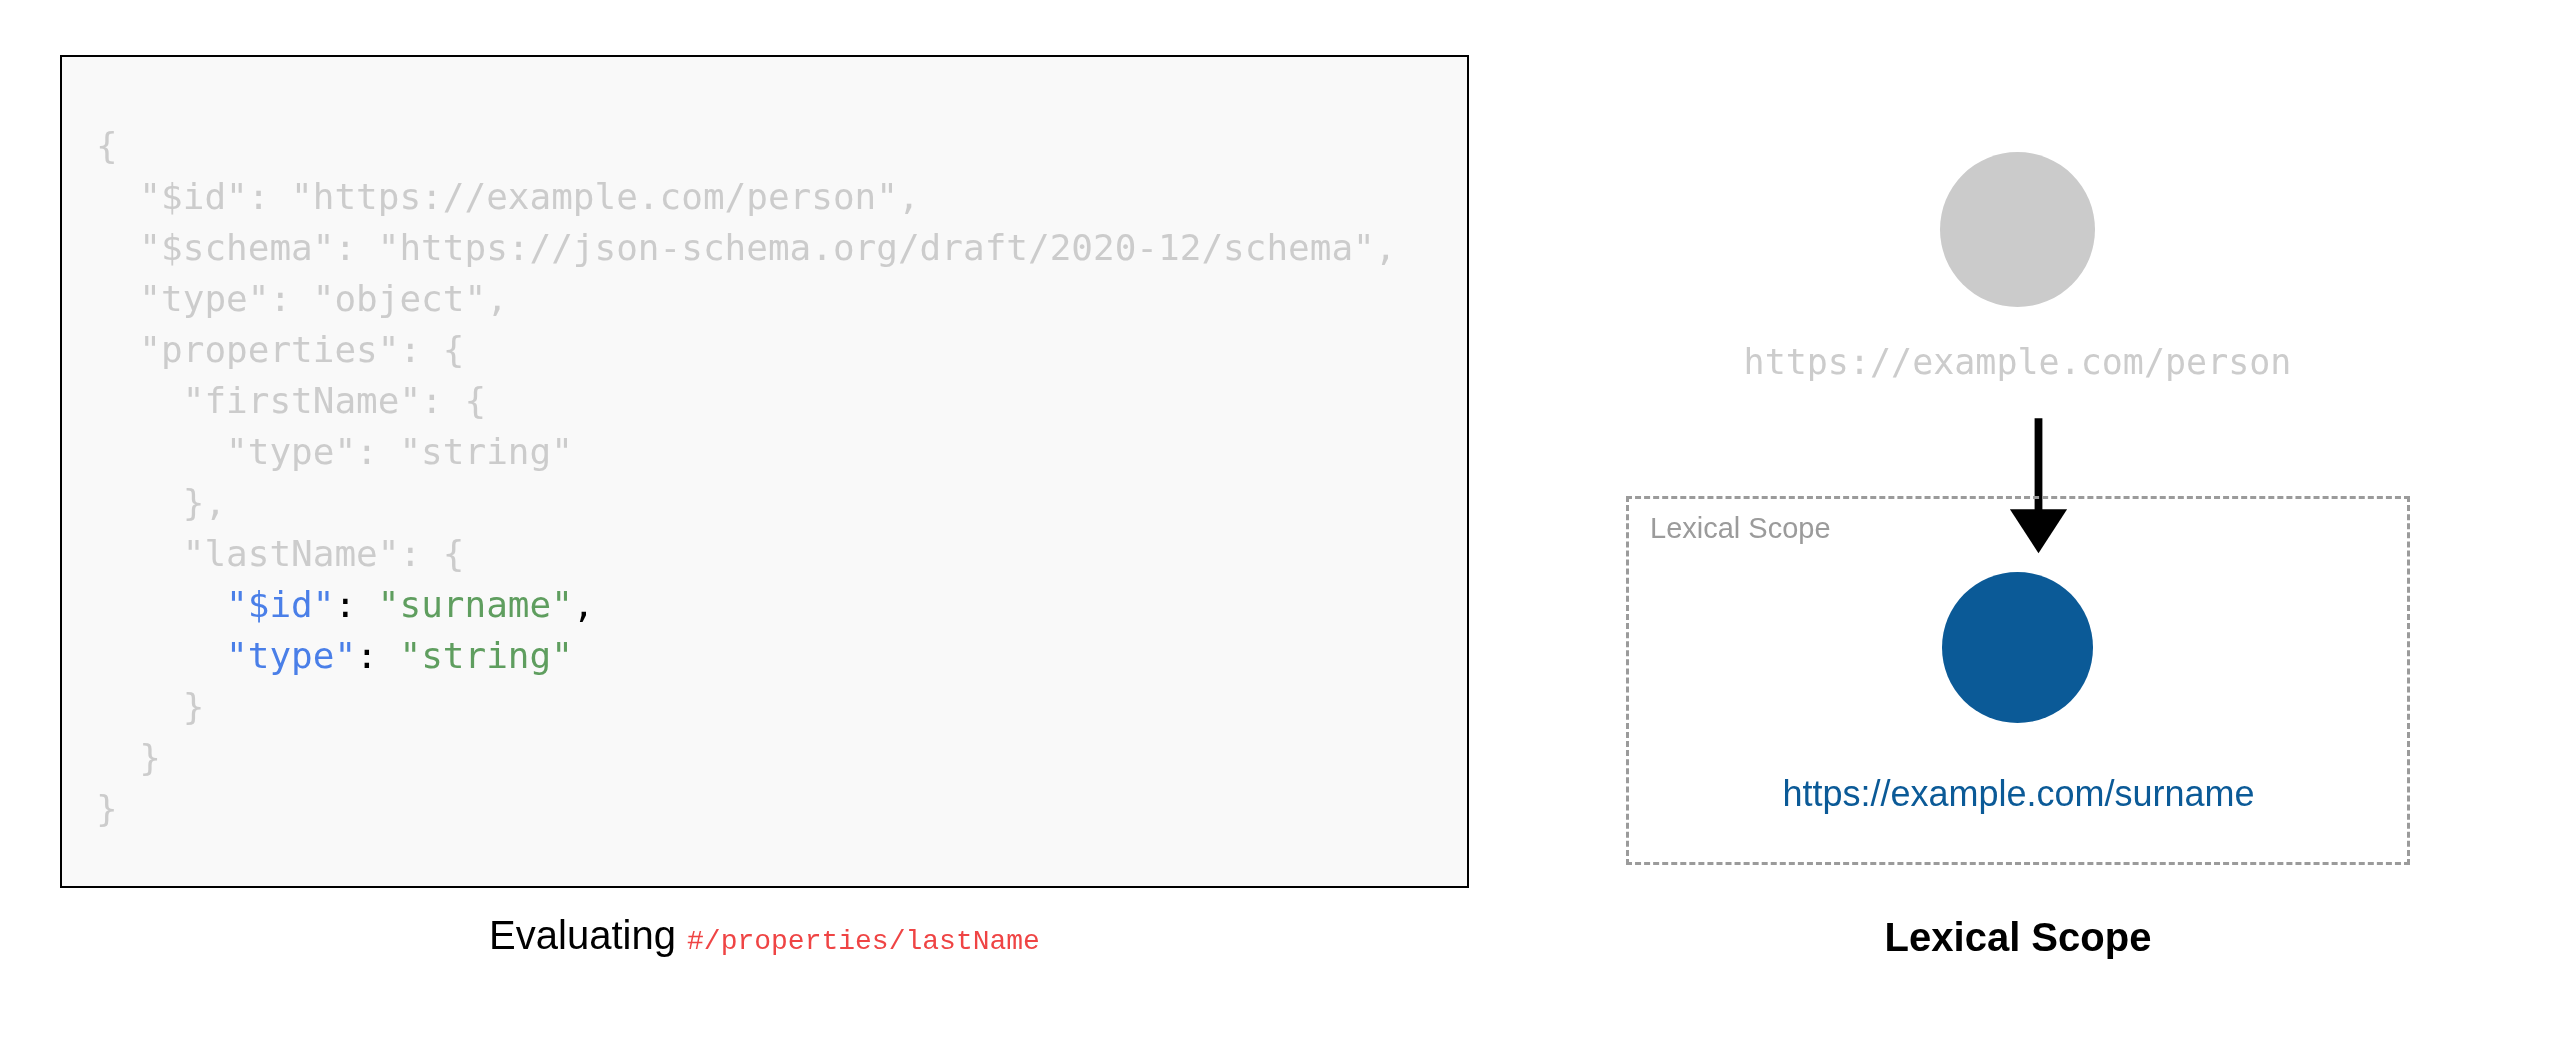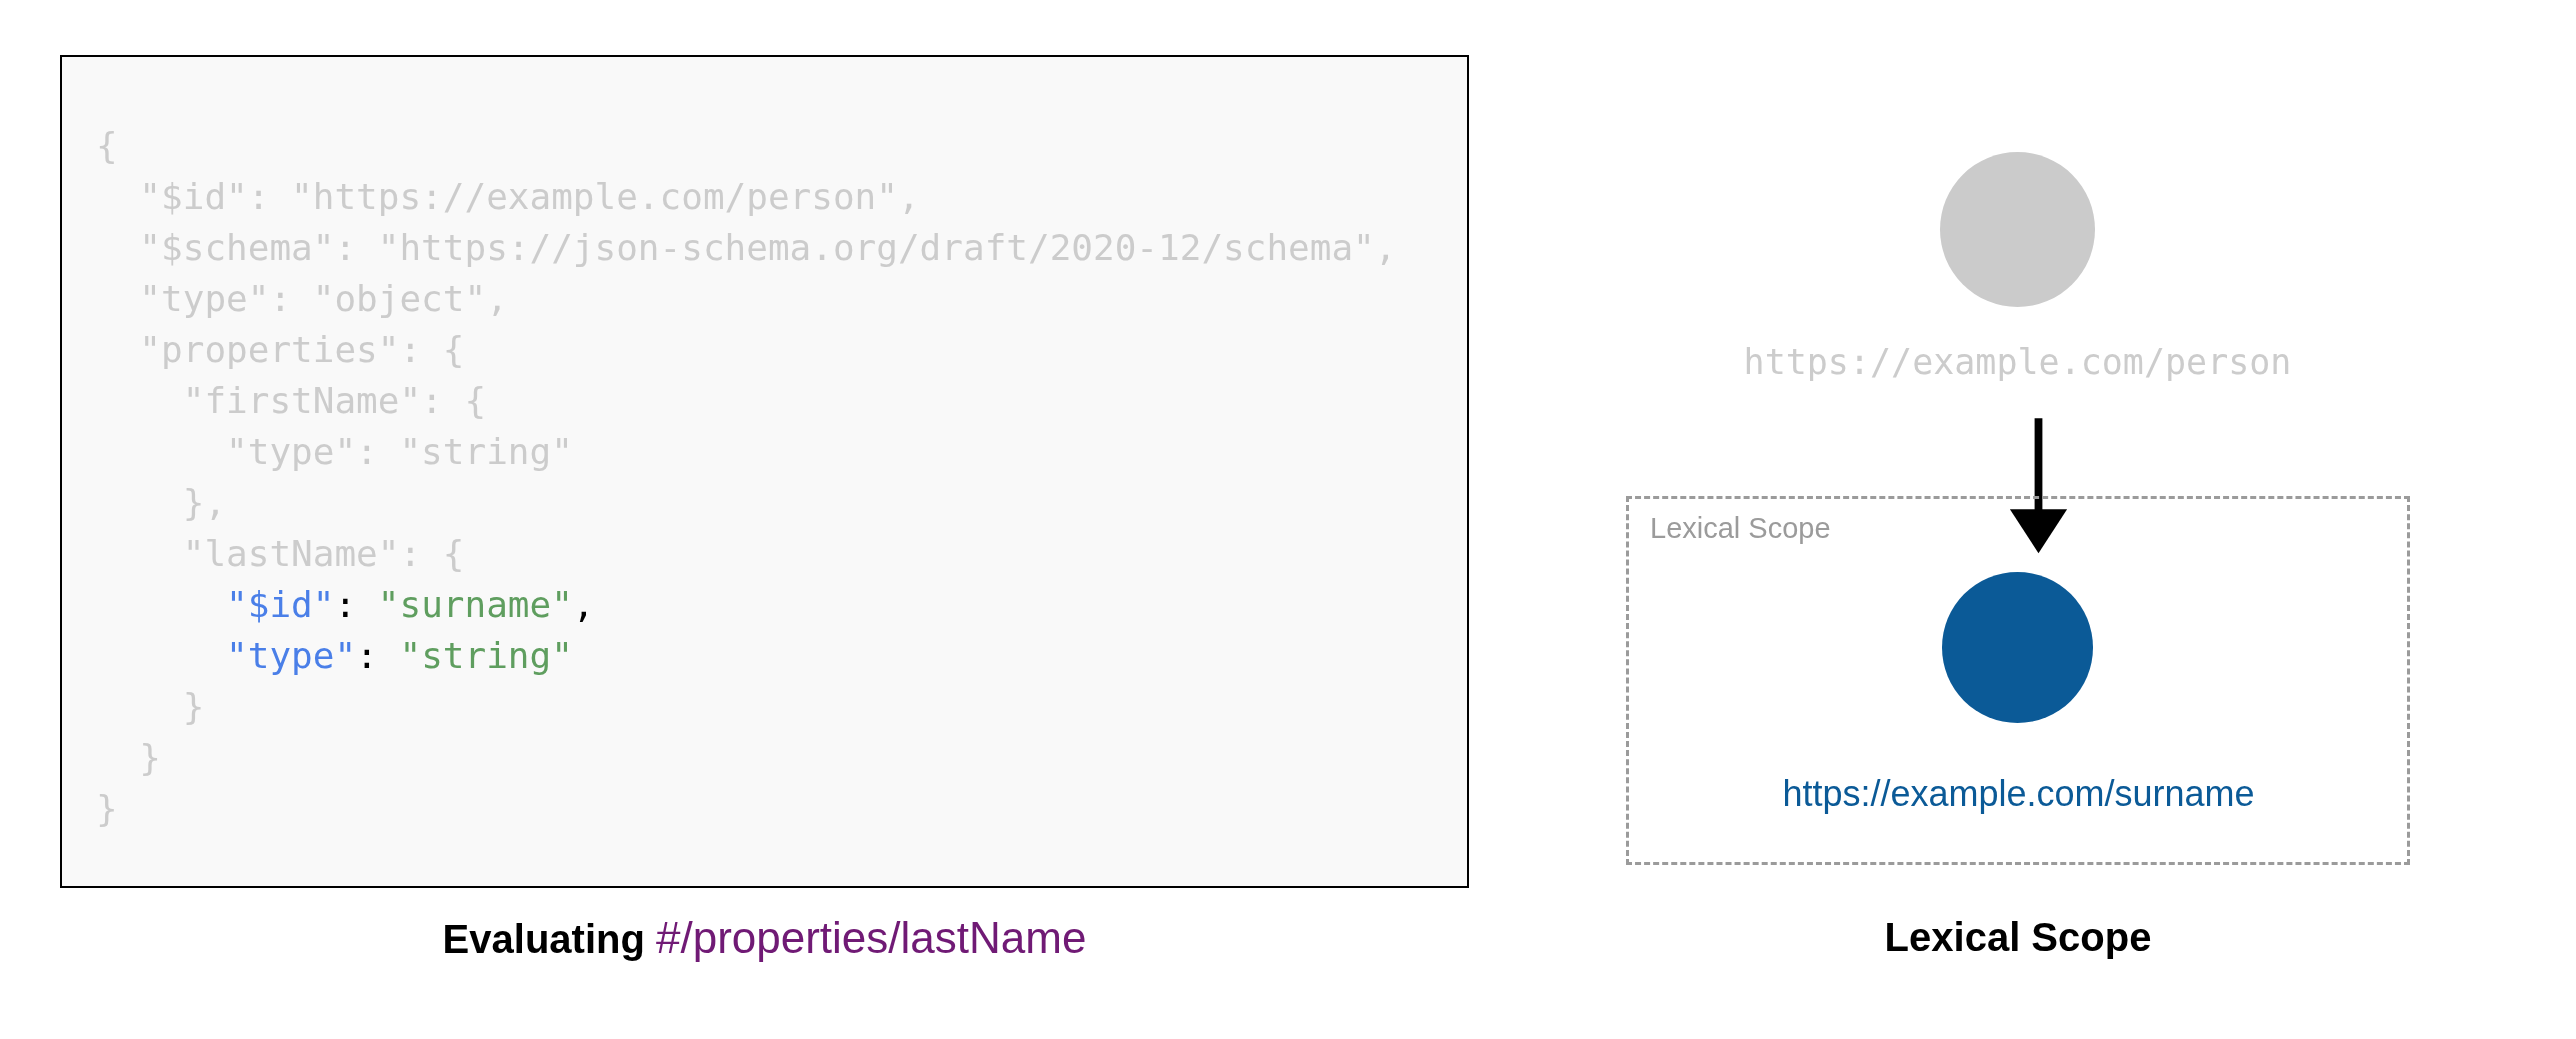--- a/index.html
+++ b/index.html
@@ -46,29 +46,29 @@
   #left-caption {
     position: absolute;
     left: 60px;
     top: 913px;
     width: 1409px;
     text-align: center;
     white-space: nowrap;
   }
   #left-caption .cap-bold {
     font-family: "Liberation Sans", sans-serif;
-    font-weight: bold;
+    font-weight: normal;
     font-size: 40px;
     color: #000000;
     margin-top: 48px;
   }
   #left-caption .cap-mono {
-    font-family: Liberation Sans, sans-serif;
-    font-size: 44px;
-    color: #701a75;
+    font-family: Liberation Mono, monospace;
+    font-size: 28px;
+    color: #ef4444;
   }
 
   
   #diagram { position: absolute; left: 0; top: 0; width: 2576px; height: 1039px; margin-top: 12px; }
 
   #outer-node-circle {
     position: absolute;
     left: 1940px;
     top: 140px;
     width: 155px;

